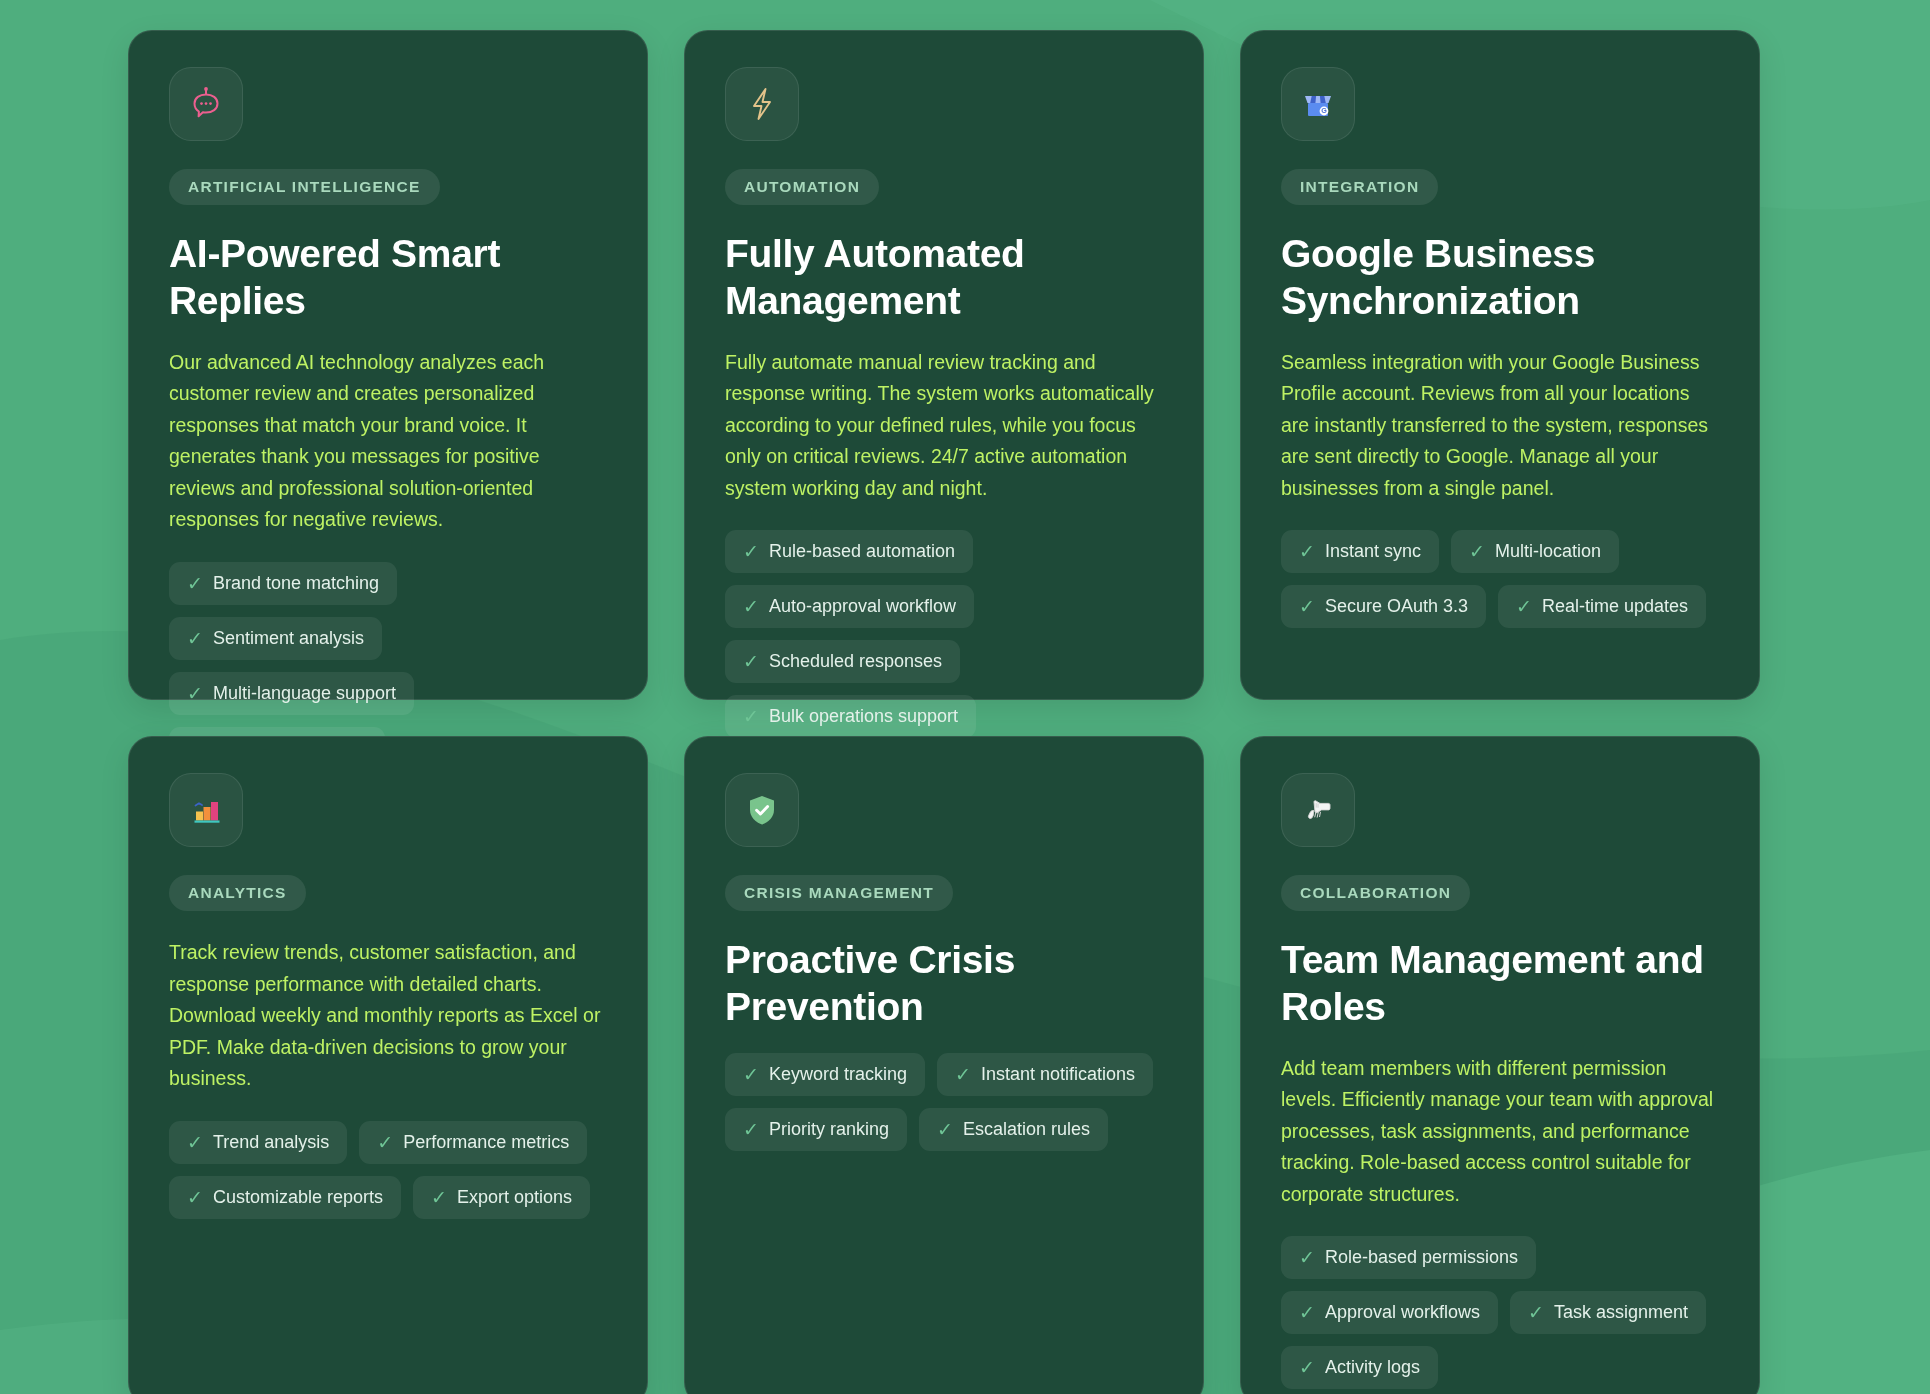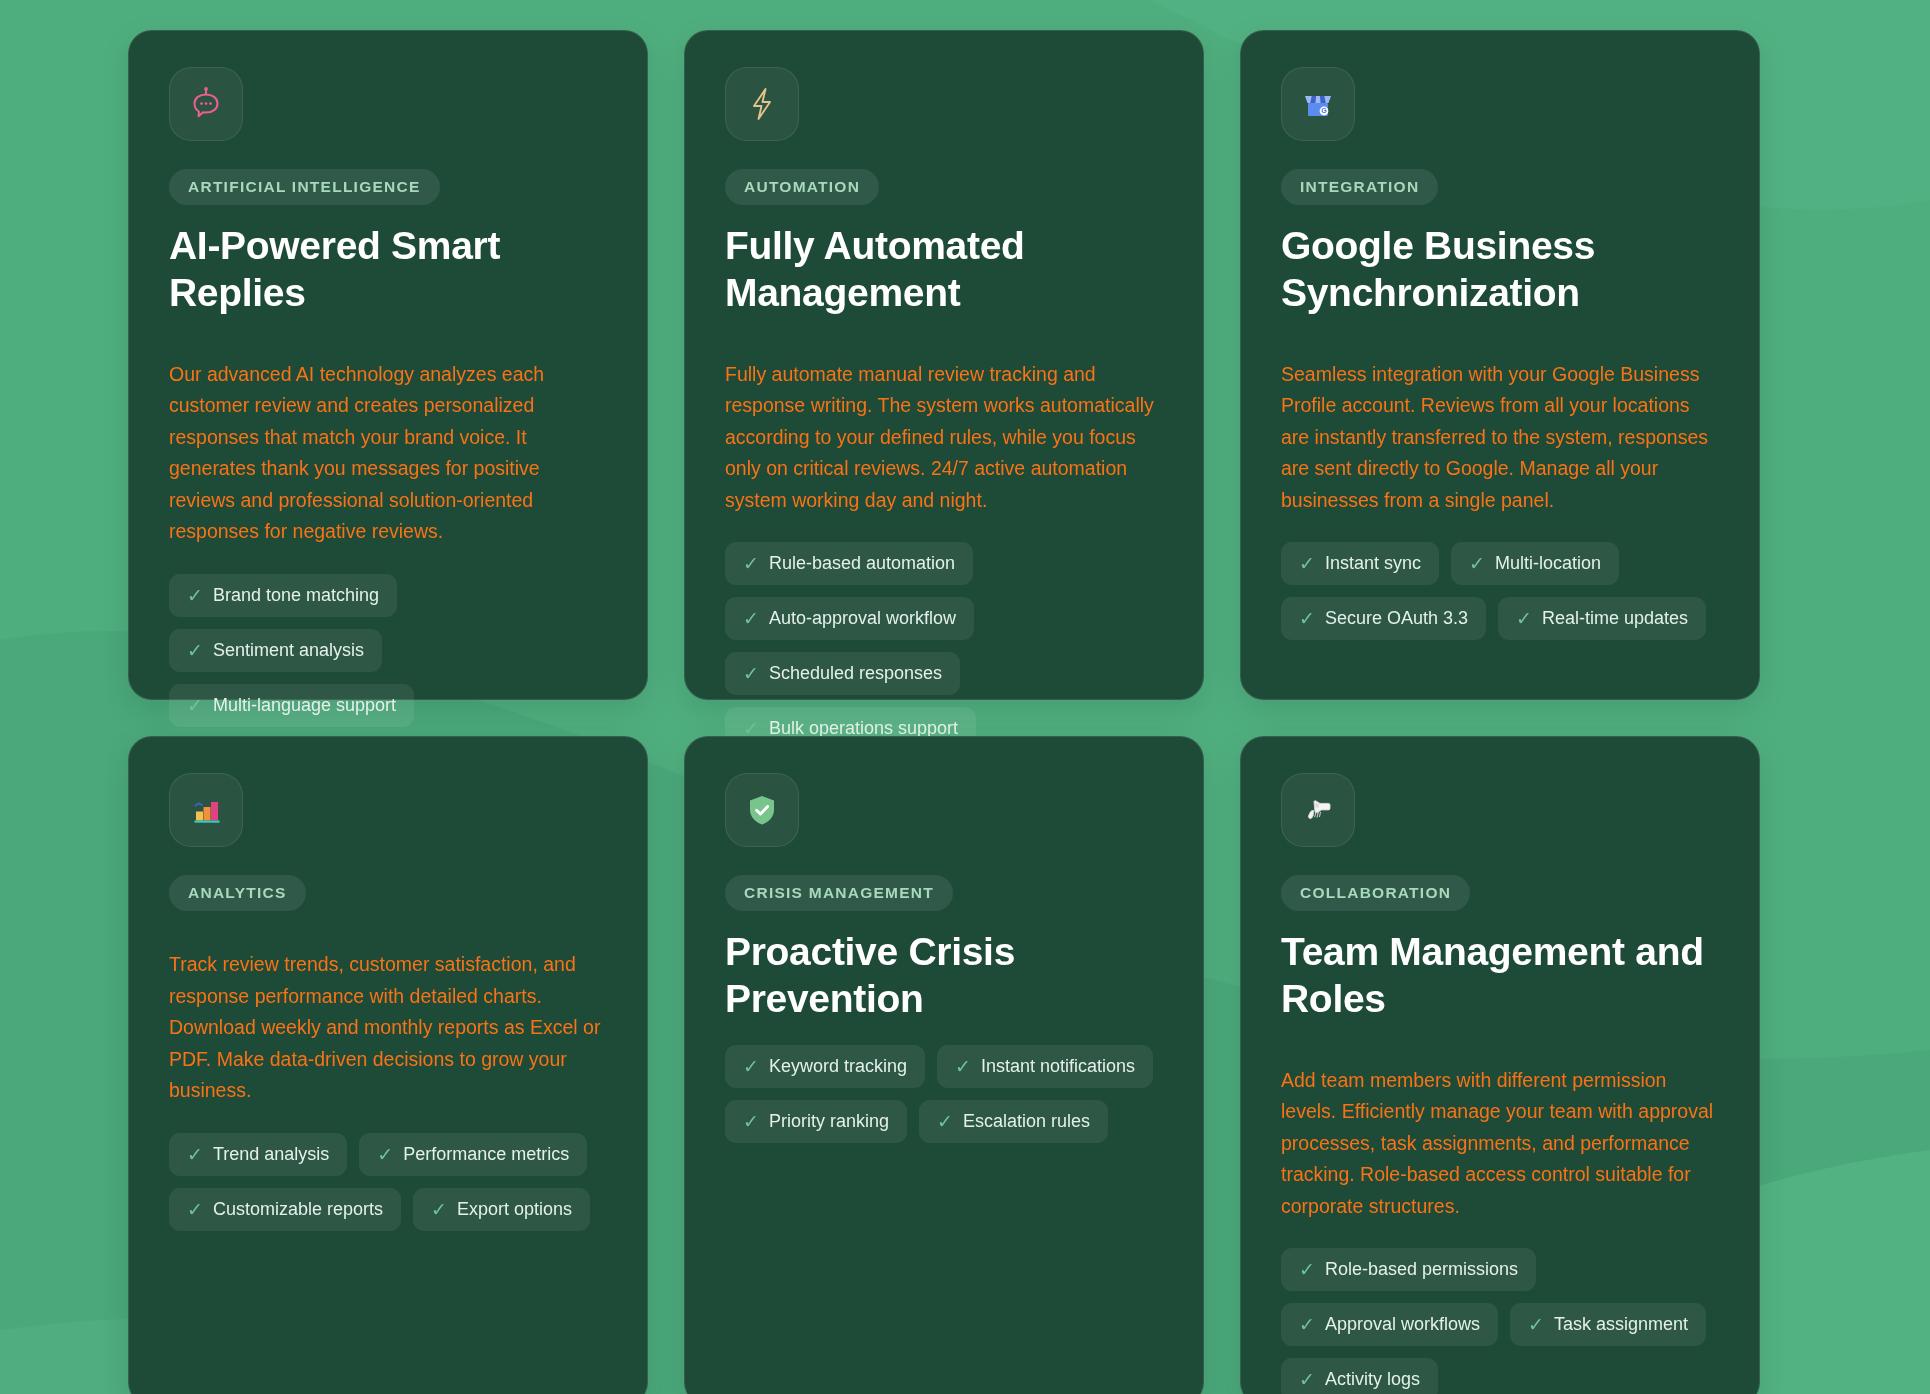--- a/index.html
+++ b/index.html
@@ -65,39 +65,38 @@
 
   .card-badge {
     align-self: flex-start;
     background: rgba(255,255,255,0.085);
     color: #a9d9bd;
     font-size: 15.5px;
     font-weight: 700;
     letter-spacing: 1.25px;
     padding: 9px 19px;
     border-radius: 999px;
-    margin-bottom: 18px;
+    margin-bottom: 26px;
     white-space: nowrap;
   }
 
   .card-title {
     color: #ffffff;
     font-size: 39px;
     font-weight: 700;
     letter-spacing: -0.3px;
     line-height: 1.2;
     margin-bottom: 22px;
   }
 
   .card-desc {
-    color: #f97316;
+    color: #bef264;
     font-size: 19.5px;
     line-height: 1.62;
     margin-bottom: 26px;
-    margin-top: 20px;
   }
 
   .chip-list {
     display: flex;
     flex-wrap: wrap;
     gap: 12px;
     margin-top: auto;
     align-content: flex-start;
   }
   .chip-list.top { margin-top: 0; }

